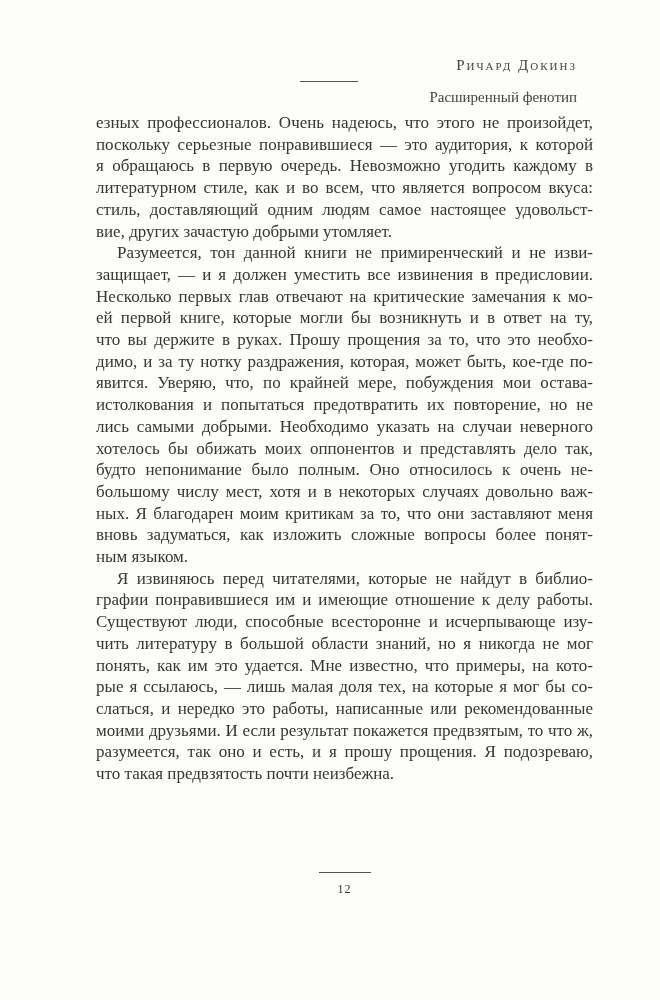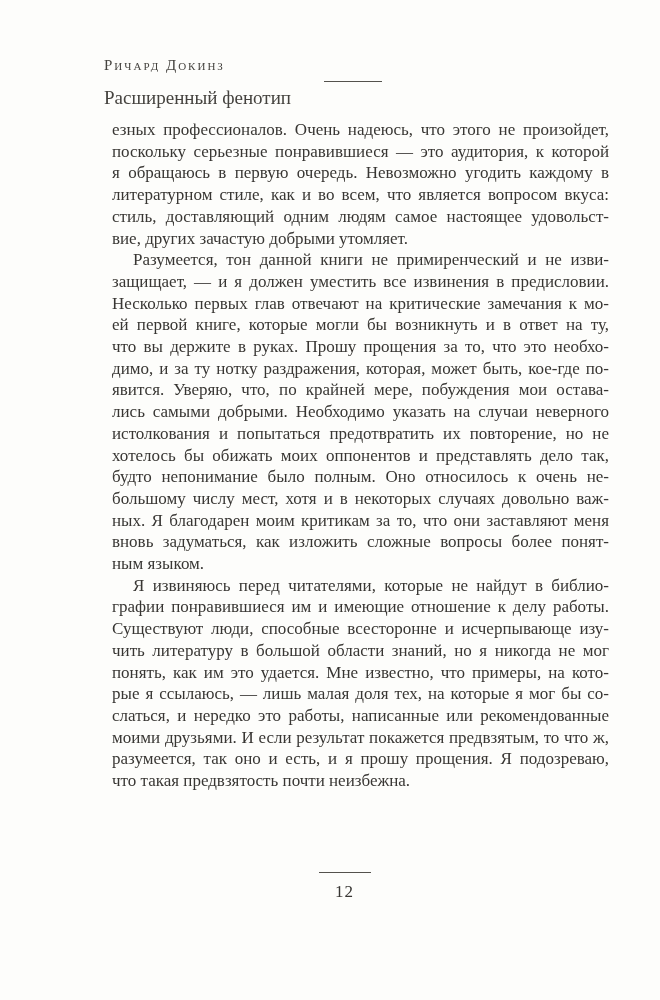--- a/index.html
+++ b/index.html
@@ -15,47 +15,46 @@
     font-family: "Liberation Serif", "DejaVu Serif", serif;
     overflow: hidden;
   }
   .page {
     position: relative;
     width: 660px; height: 1000px;
     background: var(--bg);
   }
   .running-head {
     position: absolute;
-    top: 56px; left: 104px; width: 497px;
-    text-align: left;
+    top: 56px; left: 80px; width: 497px;
+    text-align: right;
     color: var(--muted);
   }
   .author {
     font-variant: small-caps;
     font-size: 15px;
     letter-spacing: 2px;
     line-height: 18px;
   }
   .head-rule {
     width: 58px;
     height: 0;
     border-top: 1px solid var(--rule);
     margin: 7px auto 6px auto;
   }
   .book-title {
-    font-size: 19px;
+    font-size: 15px;
     line-height: 19px;
   }
   .body-text {
     position: absolute;
-    top: 119px; left: 96px; width: 497px;
+    top: 112px; left: 96px; width: 497px;
     font-size: 17px;
     line-height: 21.7px;
     color: var(--text);
-    margin-left: 16px;
   }
   .para { margin: 0; }
   .line {
     text-align: justify;
     text-align-last: justify;
   }
   .line.last {
     text-align-last: left;
   }
   .para.indent .line:first-child {
@@ -67,21 +66,21 @@
     text-align: center;
     color: var(--text);
   }
   .foot-rule {
     width: 52px;
     height: 0;
     border-top: 1px solid var(--rule);
     margin: 0 auto 9px auto;
   }
   .page-number {
-    font-size: 17px;
+    font-size: 12px;
     letter-spacing: 1px;
   }
 </style>
 </head>
 <body>
 
 <div class="page">
 
   <div class="running-head">
     <div class="author">Ричард Докинз</div>
@@ -99,22 +98,22 @@
         <div class="line last">вие, других зачастую добрыми утомляет.</div>
       </div>
       <div class="para indent">
         <div class="line">Разумеется, тон данной книги не примиренческий и не изви-</div>
         <div class="line">защищает, — и я должен уместить все извинения в предисловии.</div>
         <div class="line">Несколько первых глав отвечают на критические замечания к мо-</div>
         <div class="line">ей первой книге, которые могли бы возникнуть и в ответ на ту,</div>
         <div class="line">что вы держите в руках. Прошу прощения за то, что это необхо-</div>
         <div class="line">димо, и за ту нотку раздражения, которая, может быть, кое-где по-</div>
         <div class="line">явится. Уверяю, что, по крайней мере, побуждения мои остава-</div>
+        <div class="line">истолкования и попытаться предотвратить их повторение, но не</div>
         <div class="line">лись самыми добрыми. Необходимо указать на случаи неверного</div>
-        <div class="line">истолкования и попытаться предотвратить их повторение, но не</div>
         <div class="line">хотелось бы обижать моих оппонентов и представлять дело так,</div>
         <div class="line">будто непонимание было полным. Оно относилось к очень не-</div>
         <div class="line">большому числу мест, хотя и в некоторых случаях довольно важ-</div>
         <div class="line">ных. Я благодарен моим критикам за то, что они заставляют меня</div>
         <div class="line">вновь задуматься, как изложить сложные вопросы более понят-</div>
         <div class="line last">ным языком.</div>
       </div>
       <div class="para indent">
         <div class="line">Я извиняюсь перед читателями, которые не найдут в библио-</div>
         <div class="line">графии понравившиеся им и имеющие отношение к делу работы.</div>

